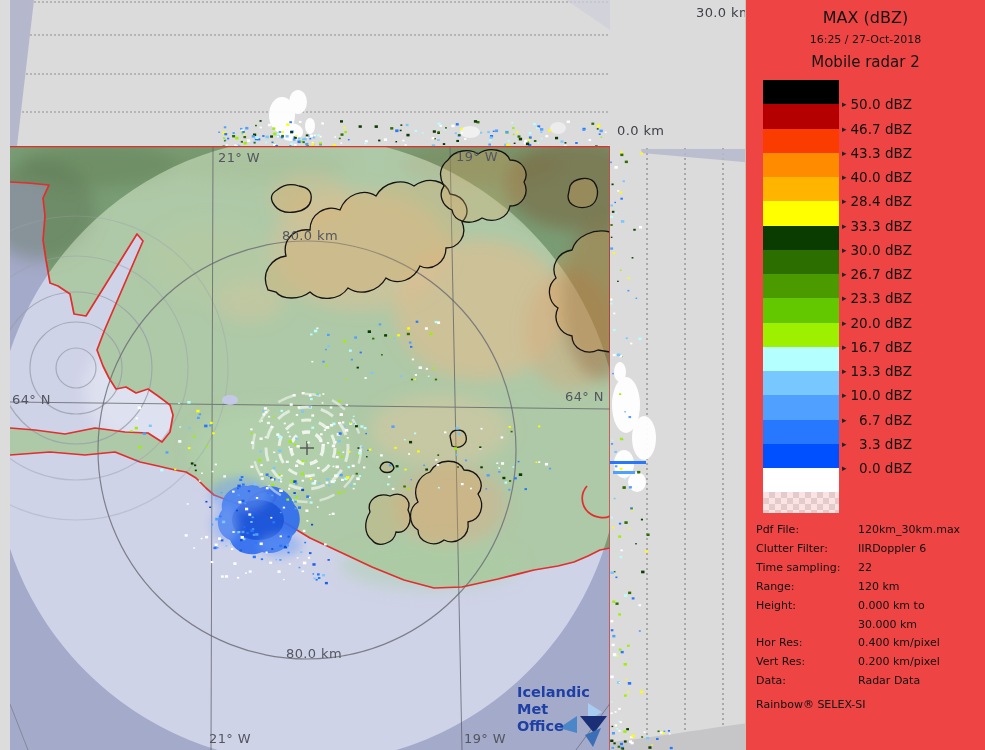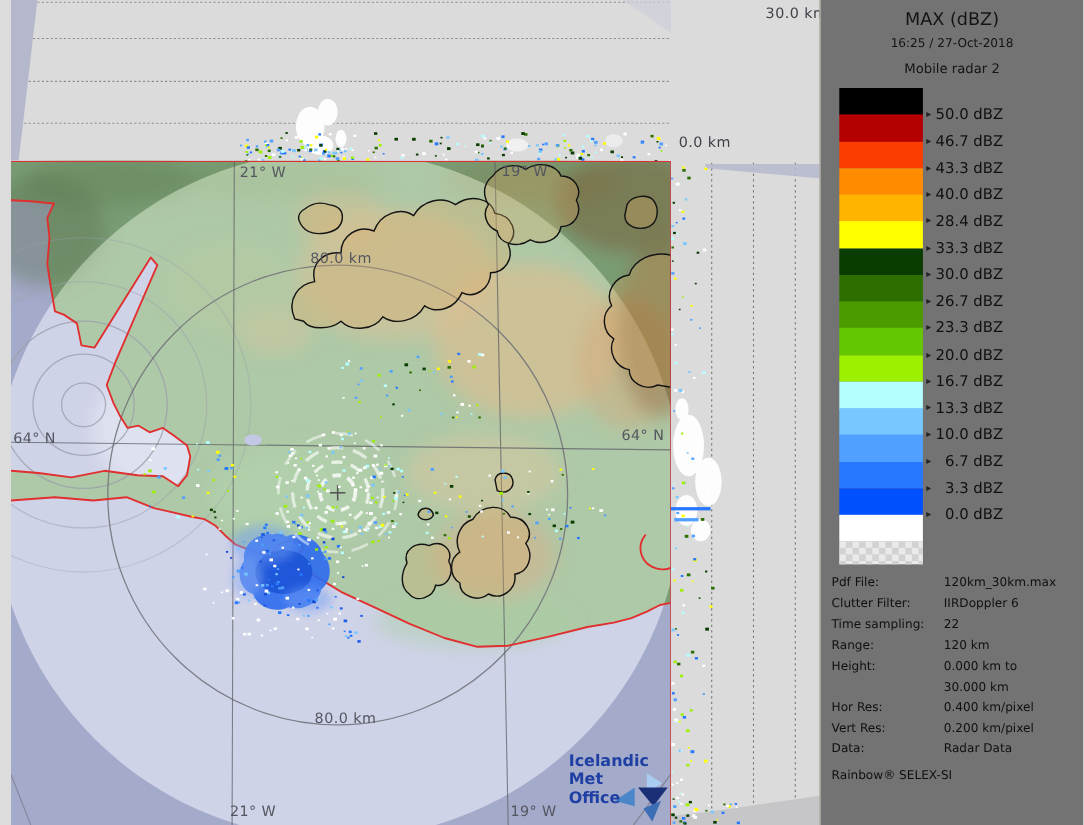--- a/index.html
+++ b/index.html
@@ -7,23 +7,23 @@
        font-family:"DejaVu Sans","Liberation Sans",sans-serif;background:#dcdcdc;}
   
   #radar-pane{position:absolute;left:10px;top:0;width:695px;height:750px;}
   #radar-svg{position:absolute;left:0;top:0;}
   .mlabel{position:absolute;font-size:13px;color:#54565f;white-space:pre;letter-spacing:.4px;line-height:14px;}
   .mlabel.axis{color:#3f4149;}
   #imo-logo{position:absolute;left:507px;top:684px;width:92px;
             font-size:14.5px;font-weight:bold;line-height:17px;color:#1e3fa3;}
   
   #side-panel{position:absolute;left:745px;top:0;width:240px;height:750px;
-              background:#737373;border-left:1px solid #c9c5b8;box-sizing:border-box;color:#141414;}
+              background:#ef4444;border-left:1px solid #c9c5b8;box-sizing:border-box;color:#141414;}
   #panel-header{text-align:center;padding-top:7px;line-height:22px;}
-  .ph1{font-size:16px;} .ph2{font-size:11px;} .ph3{font-size:12px;}
+  .ph1{font-size:16px;} .ph2{font-size:11px;} .ph3{font-size:15px;}
   #legend-scale{position:absolute;left:17px;top:80px;width:215px;height:445px;}
   .band{position:absolute;left:0;width:76px;}
   .lbl{position:absolute;left:79px;width:132px;height:17px;font-size:13.5px;color:#101010;
        white-space:pre;display:flex;align-items:center;}
   .tick{font-size:9px;margin-right:4px;color:#222;}
   .checker{background-color:#ffffff;
     background-image:linear-gradient(45deg,#e3e3e3 26%,transparent 26%,transparent 74%,#e3e3e3 74%),
                      linear-gradient(45deg,#e3e3e3 26%,transparent 26%,transparent 74%,#e3e3e3 74%);
     background-size:12px 12px;background-position:0 0,6px 6px;}
   #info-block{position:absolute;left:10px;top:521px;width:228px;font-size:11px;line-height:18.9px;color:#101010;}

